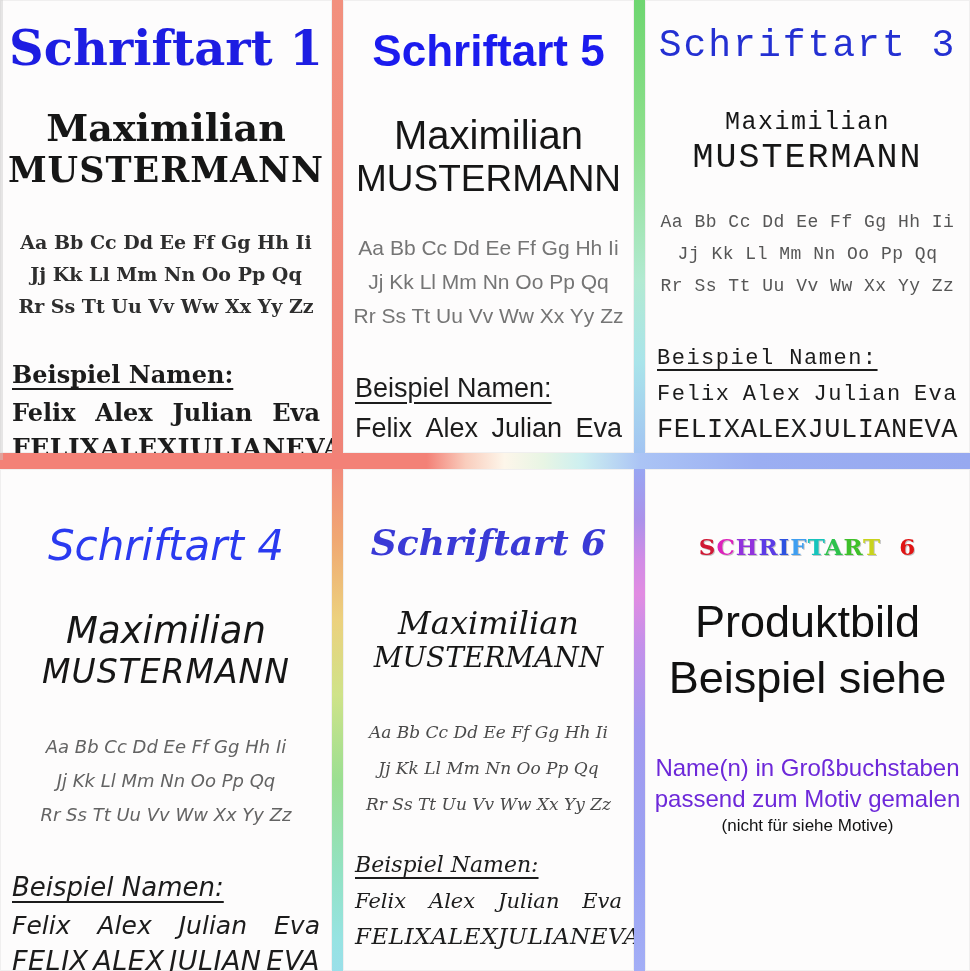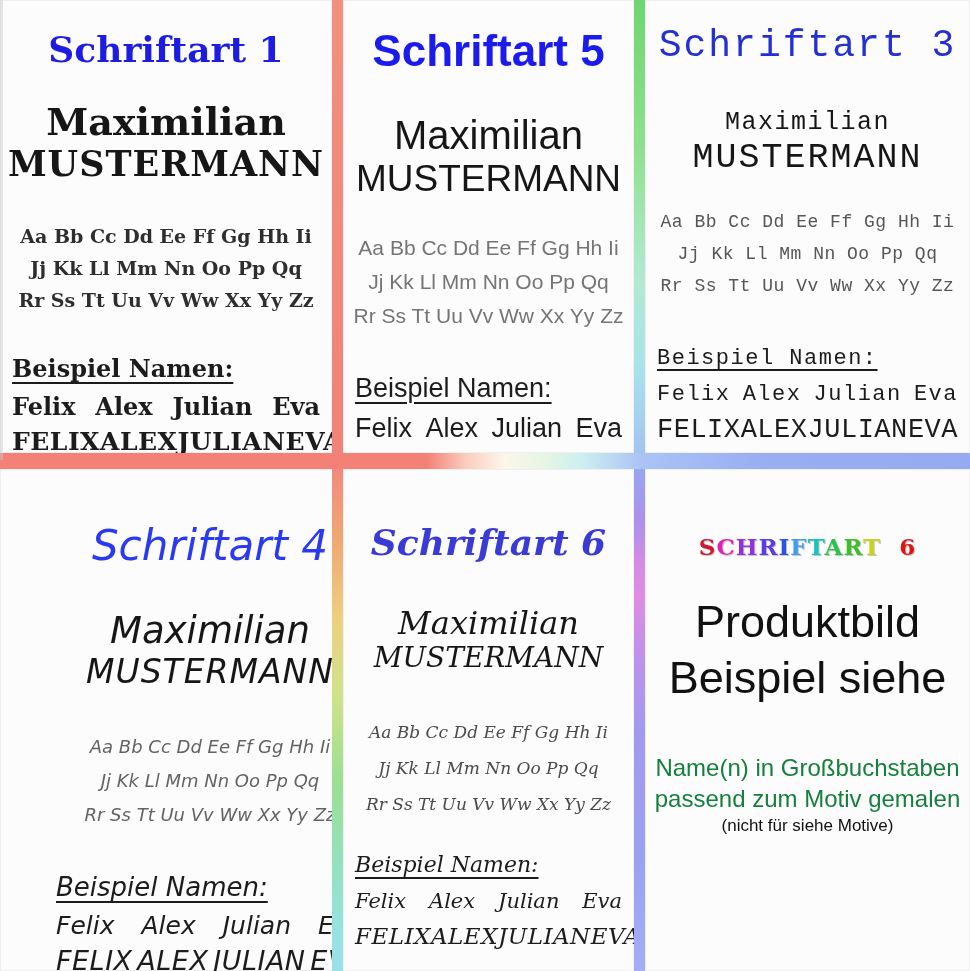--- a/index.html
+++ b/index.html
@@ -8,21 +8,21 @@
     background:#fdfdfd;font-family:"Liberation Sans",sans-serif;color:#1c1c1c;
   }
   .panel{
     position:absolute;background:#fdfcfc;overflow:hidden;
     display:flex;flex-direction:column;align-items:center;text-align:center;
     box-shadow:inset 0 0 0 1px rgba(175,175,175,0.16);
   }
   .p1{left:0;top:0;width:332px;height:453px;}
   .p2{left:343px;top:0;width:291px;height:453px;}
   .p3{left:645px;top:0;width:325px;height:453px;}
-  .p4{left:0;top:469px;width:332px;height:502px;padding-left:44px;}
+  .p4{left:0;top:469px;width:332px;height:502px;}
   .p5{left:343px;top:469px;width:291px;height:502px;}
   .p6{left:645px;top:469px;width:325px;height:502px;}
 
   .vdiv,.hdiv{position:absolute;}
   .v1{left:332px;top:0;width:11px;height:453px;
       background:linear-gradient(180deg,#f2907e,#ef8377);}
   .v2{left:634px;top:0;width:11px;height:453px;
       background:linear-gradient(180deg,#6ed670 0%,#8fe08e 32%,#b2ead2 62%,#a9e4ea 80%,#a3c4f2 100%);}
   .v3{left:332px;top:469px;width:11px;height:502px;
       background:linear-gradient(180deg,#f28a7c 0%,#f0a873 14%,#ecd17e 30%,#cfe389 45%,#9bdf92 62%,#93e2c3 80%,#97e3e3 94%,#9adfe9 100%);}
@@ -33,21 +33,21 @@
   .edge-left{position:absolute;left:0;top:0;width:3px;height:460px;background:#c9c9c9;opacity:.45;}
 
   
   .ff-blackletter{font-family:"DejaVu Serif",serif;font-weight:700;}
   .ff-sans{font-family:"Liberation Sans",sans-serif;}
   .ff-thin{font-family:Liberation Mono, monospace;letter-spacing:1.5px;}
   .ff-hand{font-family:"DejaVu Sans",sans-serif;font-style:italic;}
   .ff-script{font-family:"DejaVu Serif",serif;font-style:italic;}
 
   .title{margin:0;font-weight:700;white-space:nowrap;}
-  .p1 .title{margin-top:28px;font-size:36px;color:#1d1de2;}
+  .p1 .title{margin-top:20px;font-size:48px;color:#1d1de2;}
   .p2 .title{margin-top:26px;font-size:44px;color:#1b1bee;}
   .p3 .title{margin-top:24px;font-size:38px;color:#2430d2;font-weight:400;letter-spacing:2px;}
   .p4 .title{margin-top:52px;font-size:42px;color:#2a3af0;font-weight:400;}
   .p5 .title{margin-top:52px;font-size:36px;color:#3a3ad6;font-weight:700;}
 
   .sample{line-height:1.15;white-space:nowrap;color:#161616;}
   .p1 .sample{margin-top:30px;}
   .p1 .sample .first{font-size:38px;}
   .p1 .sample .last{font-size:35px;letter-spacing:1px;}
   .p2 .sample{margin-top:36px;}
@@ -83,21 +83,21 @@
   .p1 .names{font-size:24px;} .p2 .names{font-size:27px;}
   .p3 .names{font-size:22px;} .p4 .names{font-size:25px;} .p5 .names{font-size:21px;}
   .names.upper{margin-top:5px;letter-spacing:.5px;}
   .p1 .names.upper{font-size:25px;} .p2 .names.upper{font-size:28px;}
   .p3 .names.upper{font-size:27px;} .p4 .names.upper{font-size:27px;} .p5 .names.upper{font-size:23px;}
 
   
   .rainbow{margin-top:64px;font-family:"DejaVu Serif",serif;font-weight:700;font-size:23px;
            letter-spacing:1px;white-space:nowrap;text-shadow:1px 1px 0 rgba(70,70,70,.30);}
   .heading{margin-top:34px;font-size:45px;line-height:56px;color:#111;}
-  .notes{margin-top:46px;font-size:24px;line-height:31px;color:#15803d;}
+  .notes{margin-top:46px;font-size:24px;line-height:31px;color:#6d28d9;}
   .note-small{margin-top:2px;font-size:17px;color:#111;}
 </style>
 </head>
 <body>
 
 <div id="stage">
 
   <section class="panel p1 ff-blackletter">
     <h2 class="title">Schriftart 1</h2>
     <div class="sample">

